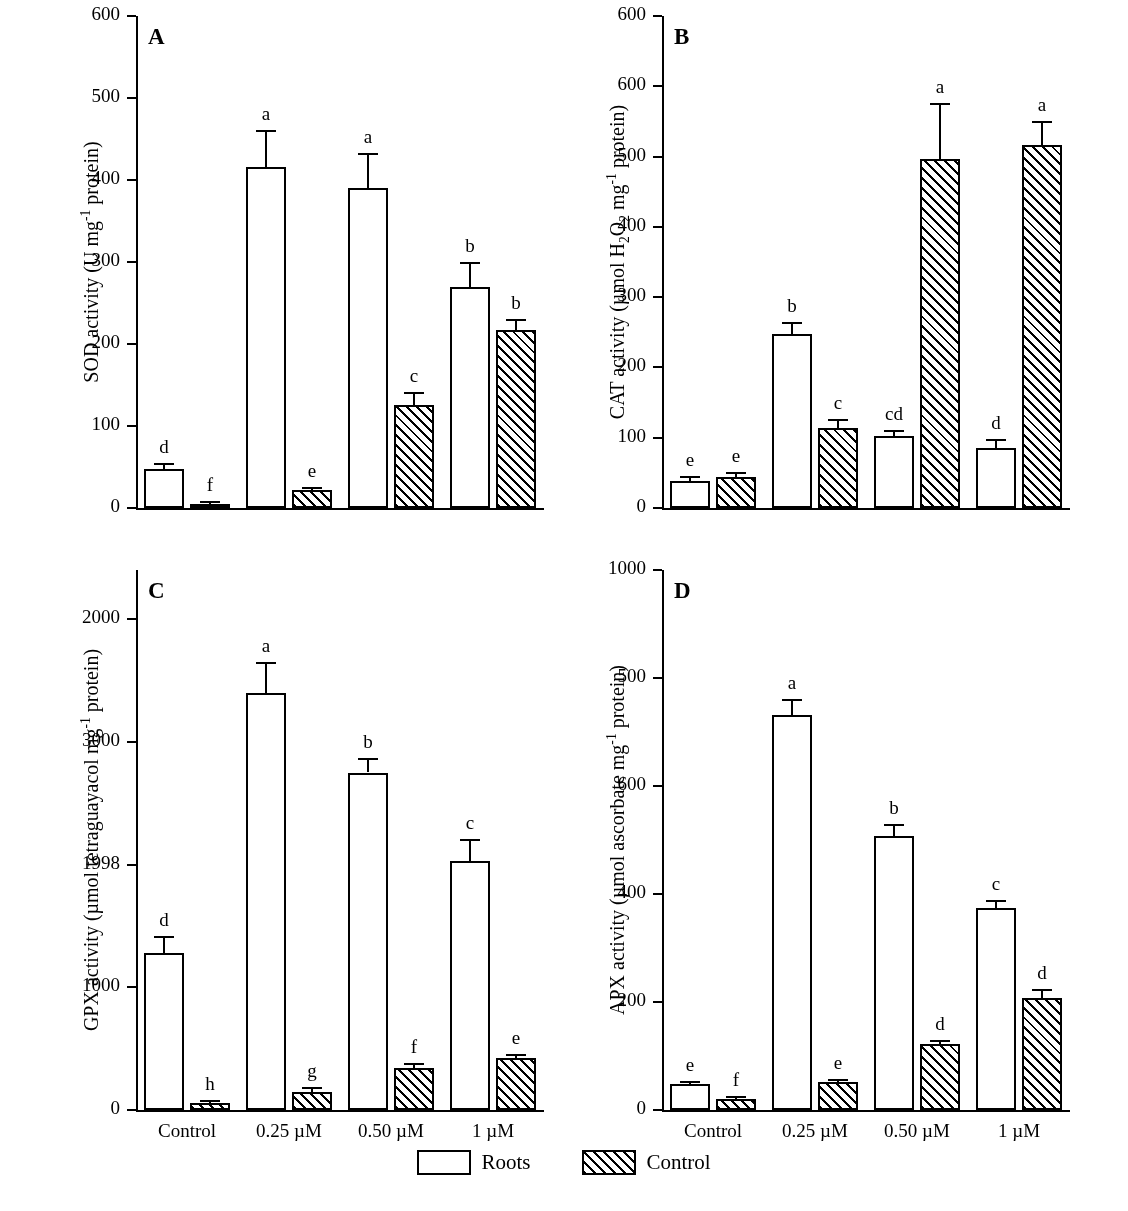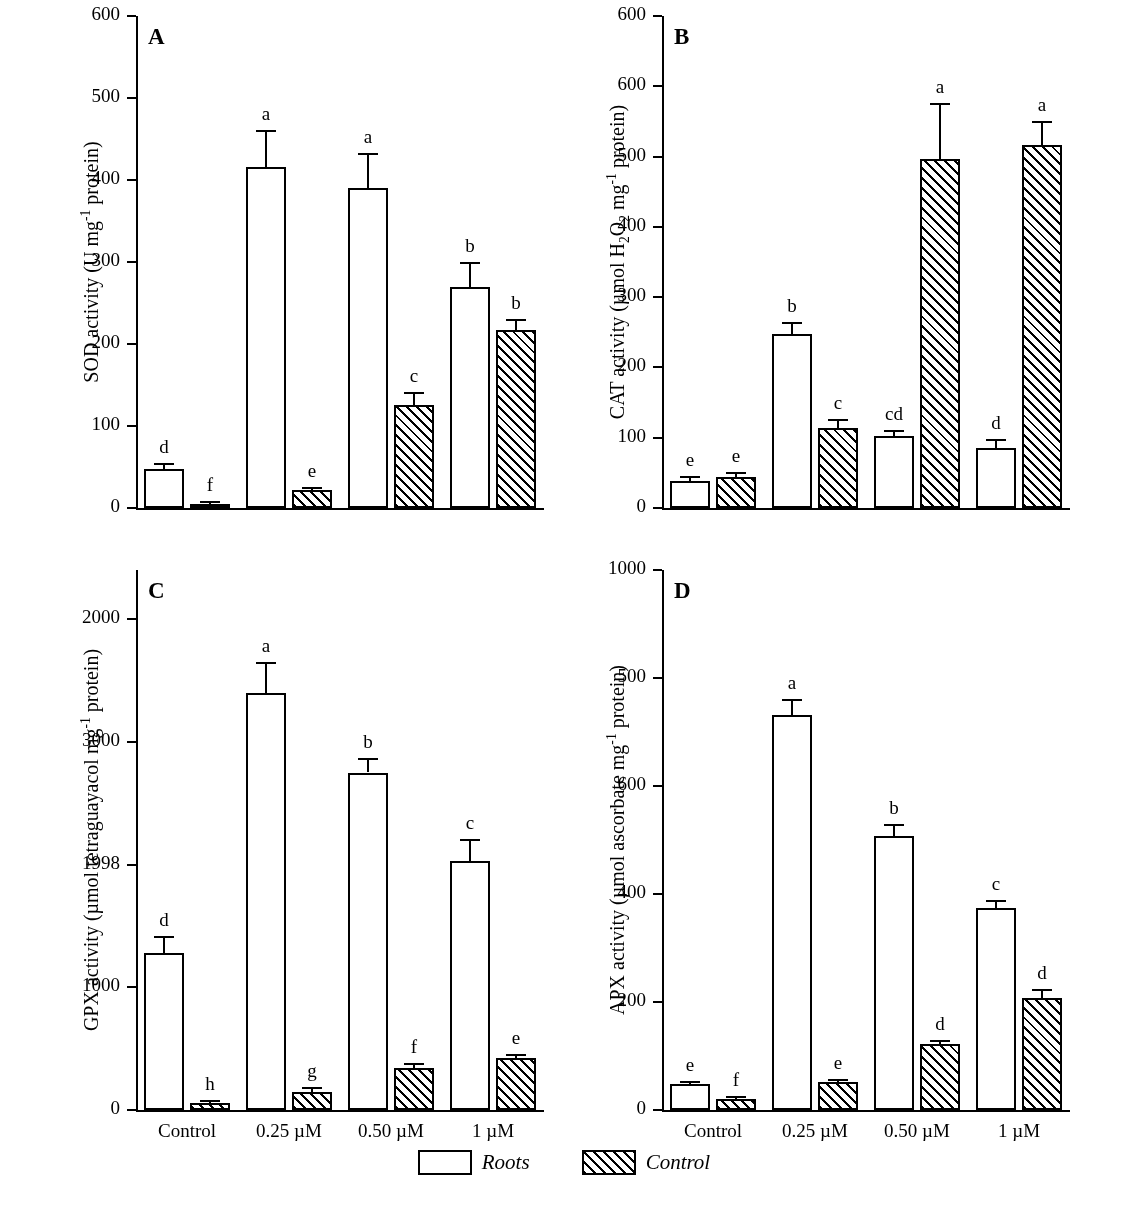--- a/index.html
+++ b/index.html
@@ -21,21 +21,21 @@
 
   .bar{position:absolute;border:2px solid #000;box-sizing:border-box;background:#fff;}
   .bar.hatch{
     background-image:repeating-linear-gradient(45deg,#000 0px,#000 2px,#fff 2px,#fff 7px);
   }
   .err{position:absolute;width:2px;background:#000;}
   .errcap{position:absolute;height:2px;background:#000;}
   .sig{position:absolute;font-size:19px;font-family:"Liberation Serif",serif;text-align:center;}
   .catlabel{position:absolute;font-size:19px;font-family:"Liberation Serif",serif;text-align:center;white-space:nowrap;}
 
-  .legend{position:absolute;left:0;top:1150px;width:1128px;text-align:center;font-style:italic;}
+  .legend{position:absolute;left:0;top:1150px;width:1128px;text-align:center;}
   .legend-inner{display:inline-block;}
   .legend-item{display:inline-flex;align-items:center;margin:0 26px;}
   .legend-swatch{width:54px;height:25px;border:2px solid #000;box-sizing:border-box;background:#fff;}
   .legend-swatch.hatch{background-image:repeating-linear-gradient(45deg,#000 0px,#000 2px,#fff 2px,#fff 7px);}
   .legend-label{font-size:21px;margin-left:10px;font-family:"Liberation Serif",serif;}
   sup{font-size:0.68em;vertical-align:super;}
   sub{font-size:0.68em;vertical-align:sub;}
 </style>
 </head>
 <body>

